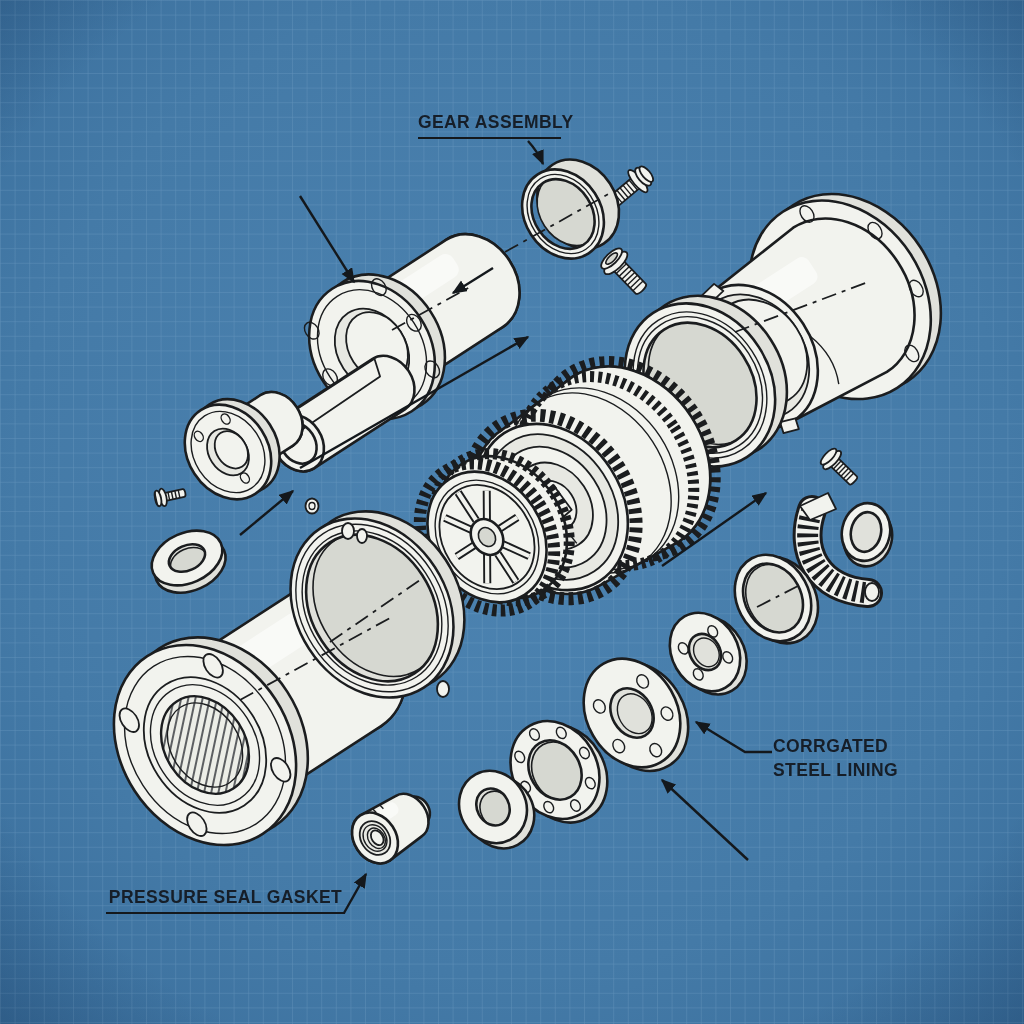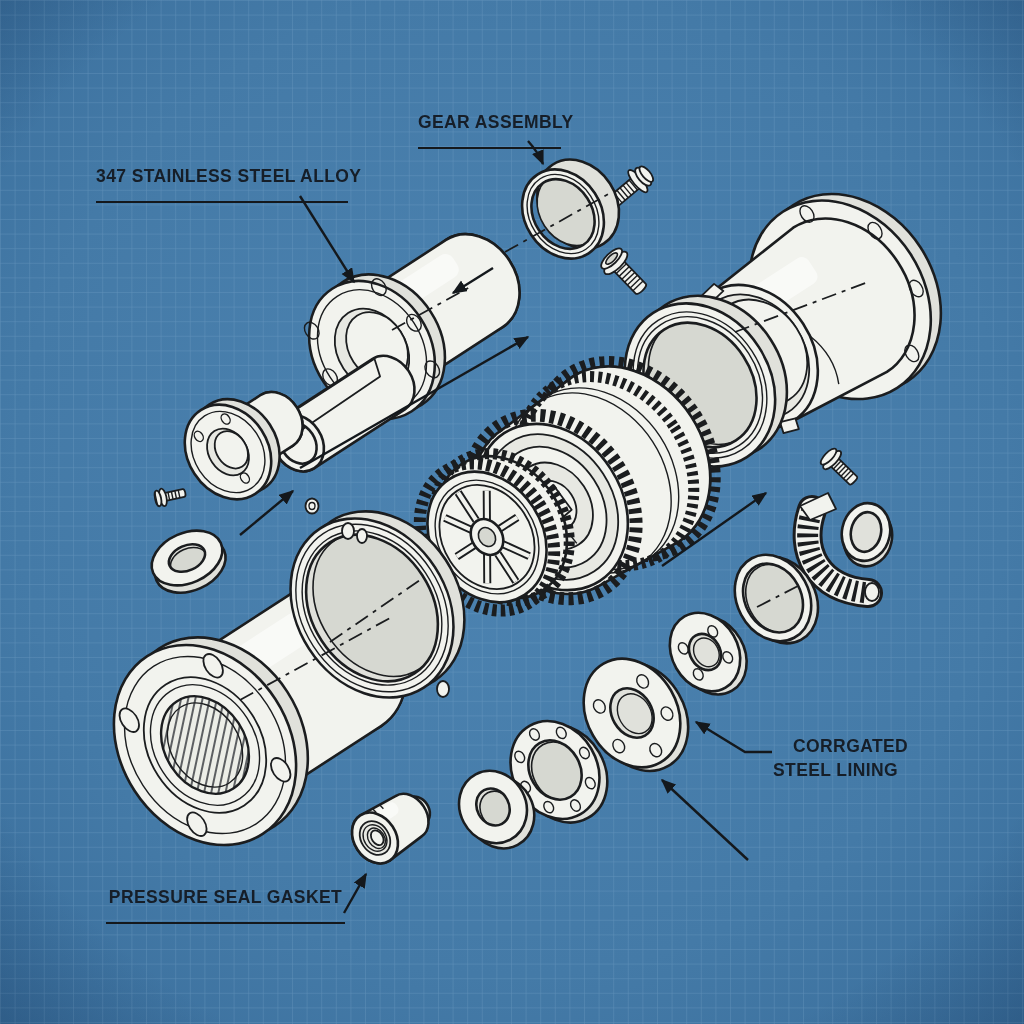--- a/index.html
+++ b/index.html
@@ -12,21 +12,21 @@
   .in {fill:#e7e8e2;stroke:#1b1d1f;stroke-width:1.8;}
   .dk {fill:#d6d8d1;stroke:#1b1d1f;stroke-width:1.6;}
   .ln {fill:none;stroke:#1b1d1f;stroke-width:1.4;}
   .hl {fill:#ffffff;opacity:.55;stroke:none;}
   .teeth{fill:none;stroke:#1b1d1f;}
   .dash{fill:none;stroke:#1b1d1f;stroke-width:2;stroke-dasharray:15 6 4 6;}
   .lead{fill:none;stroke:#14181c;stroke-width:2.4;}
   
   .label{position:absolute;color:#161e28;font-size:17.5px;font-weight:700;
          letter-spacing:.4px;white-space:nowrap;line-height:24px;}
-  .label.u{border-bottom:2.6px solid #14181c;padding-bottom:13px;}
+  .label.u{border-bottom:2.6px solid #14181c;padding-bottom:3px;}
 </style>
 </head>
 <body>
 
 <div class="stage">
 <svg width="1024" height="1024" viewBox="0 0 1024 1024">
   <defs>
     <radialGradient id="bgv" cx="50%" cy="47%" r="78%">
       <stop offset="0%" stop-color="#4d84b2"></stop>
       <stop offset="62%" stop-color="#447aa7"></stop>
@@ -341,20 +341,19 @@
 
   <g class="lead">
     <path d="M300,196 L354,282" marker-end="url(#ah)"></path>
     <path d="M528,141 Q538,152 543,164" marker-end="url(#ah)"></path>
     <path d="M772,752 L745,752 L696,722" marker-end="url(#ah)"></path>
     <path d="M748,860 L662,780" marker-end="url(#ah)"></path>
     <path d="M344,913 L366,874" marker-end="url(#ah)"></path>
   </g>
 </svg>
 
-  <div class="label u" style="left:96px;top:164px;width:252px;">347 STAINLESS STEEL ALLOY</div>
   <div class="label u" style="left:418px;top:110px;width:143px;">GEAR ASSEMBLY</div>
   <div class="label" style="left:773px;top:734px;">
-    <span style="display:block;margin-left:20px;">CORRGATED</span>
+    <span style="display:block;">CORRGATED</span>
     <span style="display:block;">STEEL LINING</span>
   </div>
   <div class="label u" style="left:106px;top:885px;width:239px;text-align:center;">PRESSURE SEAL GASKET</div>
 </div>
 
 </body></html>

